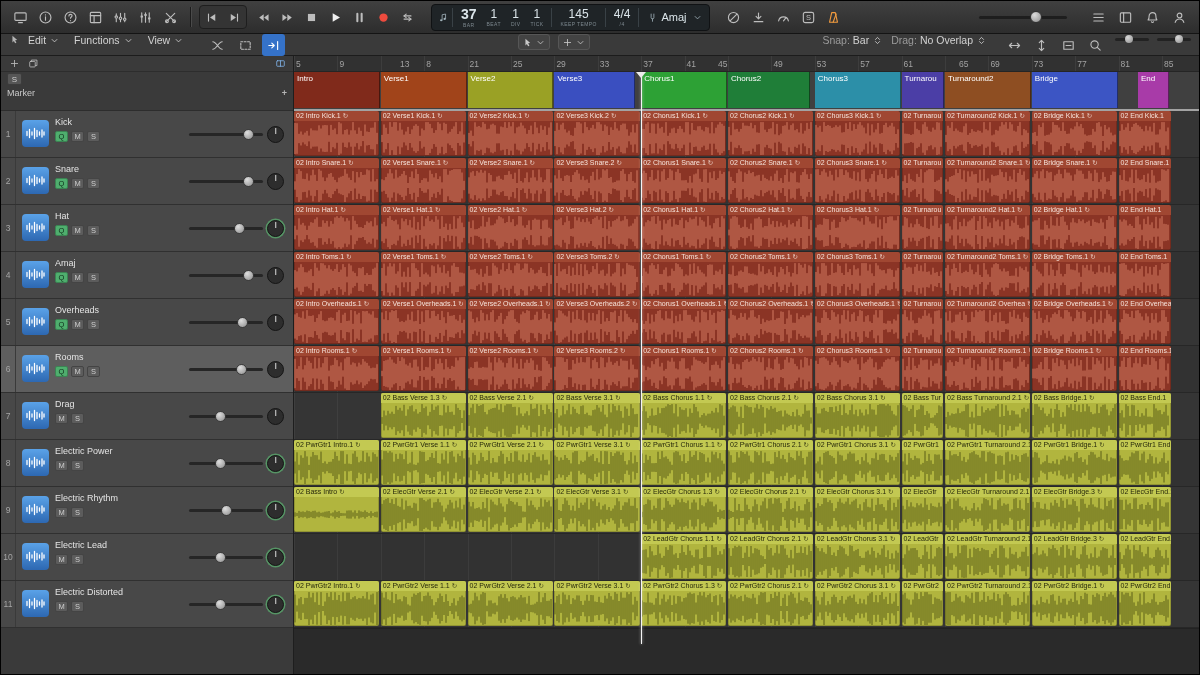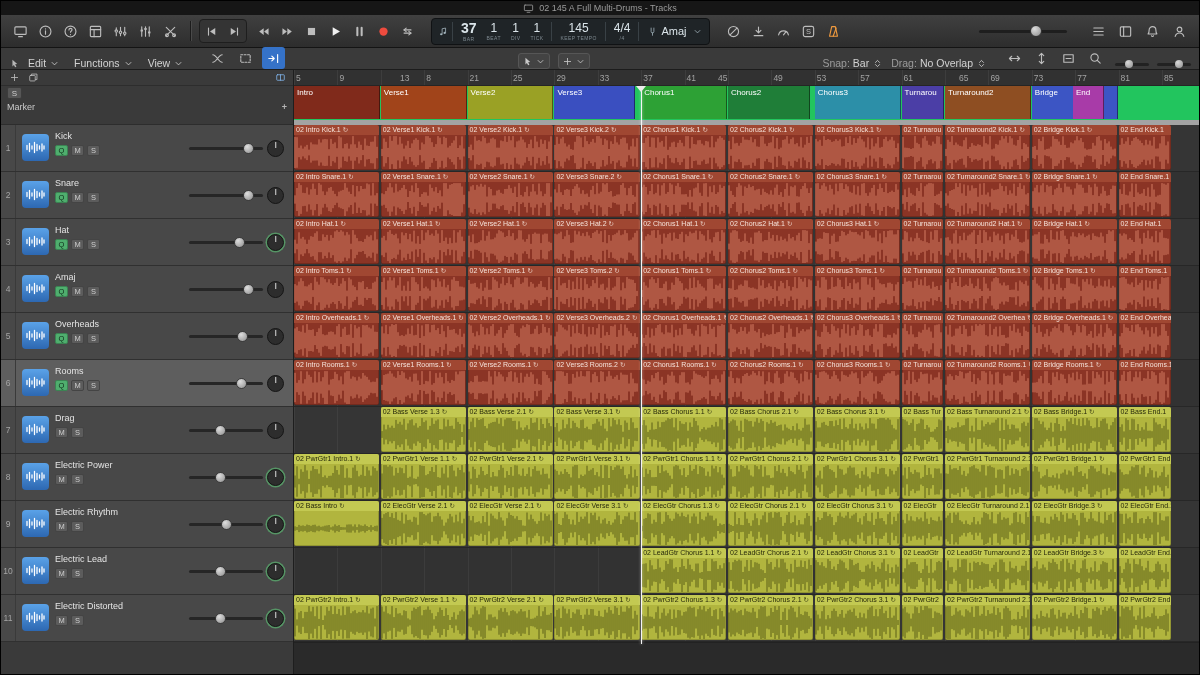--- a/index.html
+++ b/index.html
@@ -19,21 +19,21 @@
 .segpair{display:flex;border:1px solid #1e1e1e;border-radius:4px;background:#343434;margin-right:4px}
 
 .lcd{height:27px;background:#1f2427;border:1px solid #101214;border-radius:4px;display:flex;align-items:center;padding:0 6px;color:#dbe5ea;margin:0 10px}
 .lcd .seg{display:flex;flex-direction:column;align-items:center;padding:0 5px;line-height:1}
 .lcd .val{font-size:12px}
 .lcd .val.big{font-size:14px;font-weight:bold}
 .lcd .sub{font-size:5px;color:#7d888f;letter-spacing:.4px;margin-top:2px}
 .lcd .ldiv{width:1px;height:19px;background:#394146;margin:0 3px}
 .lcd .licn{color:#9fb0b8}
 
-.menubar{height:22px;flex:0 0 22px;background:#3a3a3a;border-bottom:1px solid #1c1c1c;display:flex;align-items:flex-end;font-size:10.5px;color:#cdcdcd;padding:0 8px;gap:8px}
+.menubar{height:22px;flex:0 0 22px;background:#3a3a3a;border-bottom:1px solid #1c1c1c;display:flex;align-items:flex-start;font-size:10.5px;color:#cdcdcd;padding:0 8px;gap:8px}
 .menu{display:flex;align-items:center;gap:3px;color:#d2d2d2}
 .mlabel{color:#9b9b9b}
 .toolcombo{border:1px solid #565656;border-radius:3px;background:#434343;height:16px;display:flex;align-items:center;gap:2px;padding:0 3px;color:#c8c8c8}
 .mini-slider{position:relative;width:34px;height:10px}
 .mini-slider .groove{position:absolute;left:0;right:0;top:4px;height:2.5px;background:#222;border-radius:2px}
 .mini-slider .knob{position:absolute;top:1px;width:8px;height:8px;border-radius:50%;background:radial-gradient(circle at 35% 30%,#d9d9d9,#8e8e8e)}
 
 .workspace{flex:1;display:flex;min-height:0}
 .leftpanel{width:293px;flex:0 0 293px;background:#3f3f3f;border-right:1px solid #1e1e1e;display:flex;flex-direction:column}
 .lp-top{height:16px;flex:0 0 16px;background:#3a3a3a;border-bottom:1px solid #2d2d2d;display:flex;align-items:center;gap:5px;padding:0 6px;color:#b5b5b5}
@@ -59,21 +59,21 @@
 .tslider{position:relative;width:74px;flex:0 0 74px;height:12px;align-self:center;margin:0 4px}
 .tslider .groove{position:absolute;left:0;right:0;top:5px;height:3px;background:#262626;border-radius:2px}
 .tslider .knob{position:absolute;top:1px;width:11px;height:11px;margin-left:-5px;border-radius:50%;background:radial-gradient(circle at 35% 30%,#dedede,#8d8d8d);border:1px solid #3c3c3c}
 .pan{width:17px;height:17px;flex:0 0 17px;border-radius:50%;background:#2d2d2d;border:1px solid #151515;position:relative;align-self:center;margin-right:9px}
 .pan i{position:absolute;left:50%;top:1.5px;width:1.5px;height:5.5px;background:#dcdcdc;transform:translateX(-50%)}
 .pan.acc{box-shadow:0 0 0 1.5px rgba(96,200,122,.6)}
 
 .grid{flex:1;position:relative;background:#2e2e2e;display:flex;flex-direction:column;min-width:0;overflow:hidden}
 .ruler{height:16px;flex:0 0 16px;position:relative;background:#313131;border-bottom:1px solid #252525;font-size:8.5px;color:#a2a2a2;background-image:repeating-linear-gradient(90deg,rgba(255,255,255,.06) 0 1px,transparent 1px 43.4px)}
 .ruler span{position:absolute;top:2.5px}
-.mlane{height:39px;flex:0 0 39px;position:relative;background:#22c55e;border-bottom:5px solid #a3a3a3}
+.mlane{height:39px;flex:0 0 39px;position:relative;background:#404040;border-bottom:2px solid #a3a3a3}
 .marker{position:absolute;top:0;bottom:1px;font-size:8px;color:#fff;padding:1.5px 3px;white-space:nowrap;overflow:hidden;border-right:1px solid rgba(0,0,0,.45)}
 .rows{flex:0 0 517px;position:relative}
 .trow{height:47px;position:relative;border-bottom:1px solid #272727;background:#353535;background-image:repeating-linear-gradient(90deg,rgba(255,255,255,.05) 0 1px,transparent 1px 43.4px)}
 .trow:nth-child(even){background-color:#323232}
 .region{position:absolute;top:0;height:45px;border-radius:2px;overflow:hidden;box-shadow:inset 0 0 0 0.5px rgba(0,0,0,.35)}
 .rhead{height:10px;display:flex;align-items:center;gap:2px;padding:0 2px;font-size:7px;white-space:nowrap;overflow:hidden;line-height:10px}
 .rbadge{font-size:6.5px;opacity:.85}
 .rbody{position:absolute;top:10px;bottom:0;left:0;right:0}
 .region.drum{background:var(--drum-body)}
 .region.drum .rhead{background:var(--drum-head);color:var(--drum-text)}
@@ -85,27 +85,20 @@
 
 .volwrap{position:relative;width:88px;height:12px;margin-left:auto}
 .volwrap .groove{position:absolute;left:0;right:0;top:5px;height:3px;background:#1e1e1e;border-radius:2px}
 .volwrap .knob{position:absolute;top:0;width:12px;height:12px;margin-left:-6px;border-radius:50%;background:radial-gradient(circle at 35% 30%,#dcdcdc,#8d8d8d);border:1px solid #333}
 .rightgrp{display:flex;align-items:center;gap:4px;margin-left:18px}
 </style>
 </head>
 <body>
 
 <div id="app">
-  <div class="titlebar">
-    <svg class="icn sm" viewBox="0 0 16 16">
-        <rect x="2" y="3" width="12" height="8" rx="1"></rect>
-        <path d="M6 13.5h4"></path>
-      </svg>
-    <span>02 145 A Full Multi-Drums - Tracks</span>
-  </div>
 
   <div class="toolbar">
     <span id="tb-left" style="display:flex;gap:2px">
         <span class="tbtn ">
           <svg class="icn" viewBox="0 0 16 16">
             <rect x="2" y="3" width="12" height="8" rx="1"></rect>
             <path d="M6 13.5h4"></path>
           </svg>
         </span>
         <span class="tbtn ">
@@ -730,21 +723,21 @@
           <div class="marker" style="left:0.0px;width:85.8px;background:#802a1b">Intro</div>
           <div class="marker" style="left:86.8px;width:85.8px;background:#a1441a">Verse1</div>
           <div class="marker" style="left:173.6px;width:85.8px;background:#9aa125">Verse2</div>
           <div class="marker" style="left:260.4px;width:81px;background:#3a4fc0">Verse3</div>
           <div class="marker" style="left:347.2px;width:85.8px;background:#2da135">Chorus1</div>
           <div class="marker" style="left:434.0px;width:82px;background:#1f7e38">Chorus2</div>
           <div class="marker" style="left:520.8px;width:85.8px;background:#2c8fa8">Chorus3</div>
           <div class="marker" style="left:607.6px;width:42.4px;background:#4b3ea6">Turnarou</div>
           <div class="marker" style="left:651.0px;width:85.8px;background:#8e4e22">Turnaround2</div>
           <div class="marker" style="left:737.8px;width:85.8px;background:#3c55c4">Bridge</div>
-          <div class="marker" style="left:779px;width:31px;background:#a83ba8">End</div>
+          <div class="marker" style="left:844px;width:31px;background:#a83ba8">End</div>
         </div>
       <div class="rows" id="rows">
           <div class="trow">
             <div class="region drum" style="left:0.0px;width:85.3px">
               <div class="rhead">
                 <span>02 Intro Kick.1</span>
                 <span class="rbadge">↻</span>
               </div>
               <div class="rbody"><svg width="85" height="35">
                   <path d="M1 2.0V33.0M3 2.2V32.8M5 12.8V22.2M7 10.5V24.5M9 13.6V21.4M11 11.6V23.4M13 9.9V25.1M15 14.6V20.4M17 7.4V27.6M19 9.3V25.7M21 9.4V25.6M23 9.5V25.5M25 4.3V30.7M27 7.5V27.5M29 4.3V30.7M31 4.0V31.0M33 4.2V30.8M35 14.2V20.8M37 3.9V31.1M39 8.8V26.2M41 7.4V27.6M43 13.2V21.8M45 1.1V34.0M47 2.4V32.6M49 13.3V21.7M51 9.0V26.0M53 8.3V26.7M55 13.6V21.4M57 9.3V25.7M59 1.1V34.0M61 9.3V25.7M63 12.8V22.2M65 6.5V28.5M67 9.8V25.2M69 14.9V20.1M71 3.5V31.5M73 10.5V24.5M75 11.0V24.0M77 6.8V28.2M79 6.6V28.4M81 1.2V33.8M83 11.8V23.2" stroke="#d37a62" stroke-width="1" fill="none"></path>

